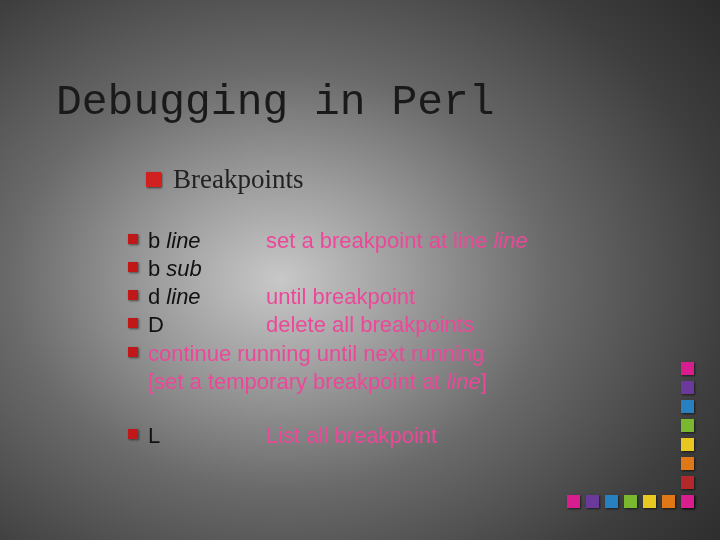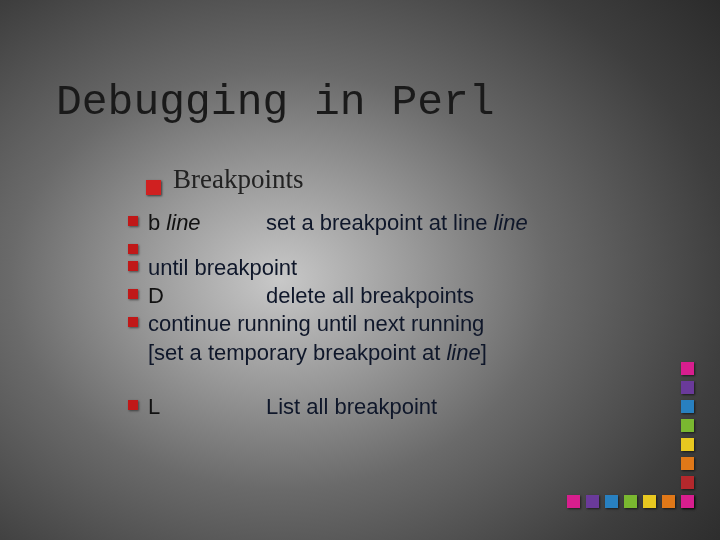--- a/index.html
+++ b/index.html
@@ -20,22 +20,22 @@
       font-weight: 400;
       font-family: Liberation Mono, monospace;
     }
     .section {
       position: absolute;
       top: 164px;
       left: 98px;
     }
     .section-header {
       display: flex;
-      align-items: flex-end;
-      margin-bottom: 14px;
+      align-items: center;
+      margin-bottom: 32px;
       padding-left: 48px;
     }
     .bullet-large {
       width: 15px;
       height: 15px;
       background: #d02020;
       margin-right: 12px;
       box-shadow: 1px 1px 2px rgba(0,0,0,0.6);
     }
     .bullet-small {
@@ -66,21 +66,21 @@
       margin-top: 26px;
     }
     .cmd-col {
       width: 118px;
       font-size: 22px;
       color: #111;
       flex-shrink: 0;
     }
     .desc-col {
       font-size: 22px;
-      color: #0f172a;
+      color: #ec4899;
       max-width: 370px;
     }
     .ital { font-style: italic; }
     .deco-squares {
       position: absolute;
       right: 26px;
       bottom: 32px;
       display: flex;
       flex-direction: column-reverse;
       gap: 6px;
@@ -114,24 +114,26 @@
   <div class="items">
 
     <div class="item-row">
       <div class="bullet-small"></div>
       <div class="cmd-col"><span>b  </span><span class="ital">line</span><span></span></div>
       <div class="desc-col"><span>set a breakpoint at line </span><span class="ital">line</span><span></span></div>
     </div>
 
     <div class="item-row">
       <div class="bullet-small"></div>
+      <div class="cmd-col"><span>b  </span><span class="ital">sub</span><span></span></div>
     </div>
 
     <div class="item-row">
       <div class="bullet-small"></div>
+      <div class="cmd-col"><span>d </span><span class="ital">line</span><span></span></div>
       <div class="desc-col"><span>until breakpoint</span><span class="ital"></span><span></span></div>
     </div>
 
     <div class="item-row">
       <div class="bullet-small"></div>
       <div class="cmd-col"><span>D</span><span class="ital"></span><span></span></div>
       <div class="desc-col"><span>delete all breakpoints</span><span class="ital"></span><span></span></div>
     </div>
 
     <div class="item-row">

